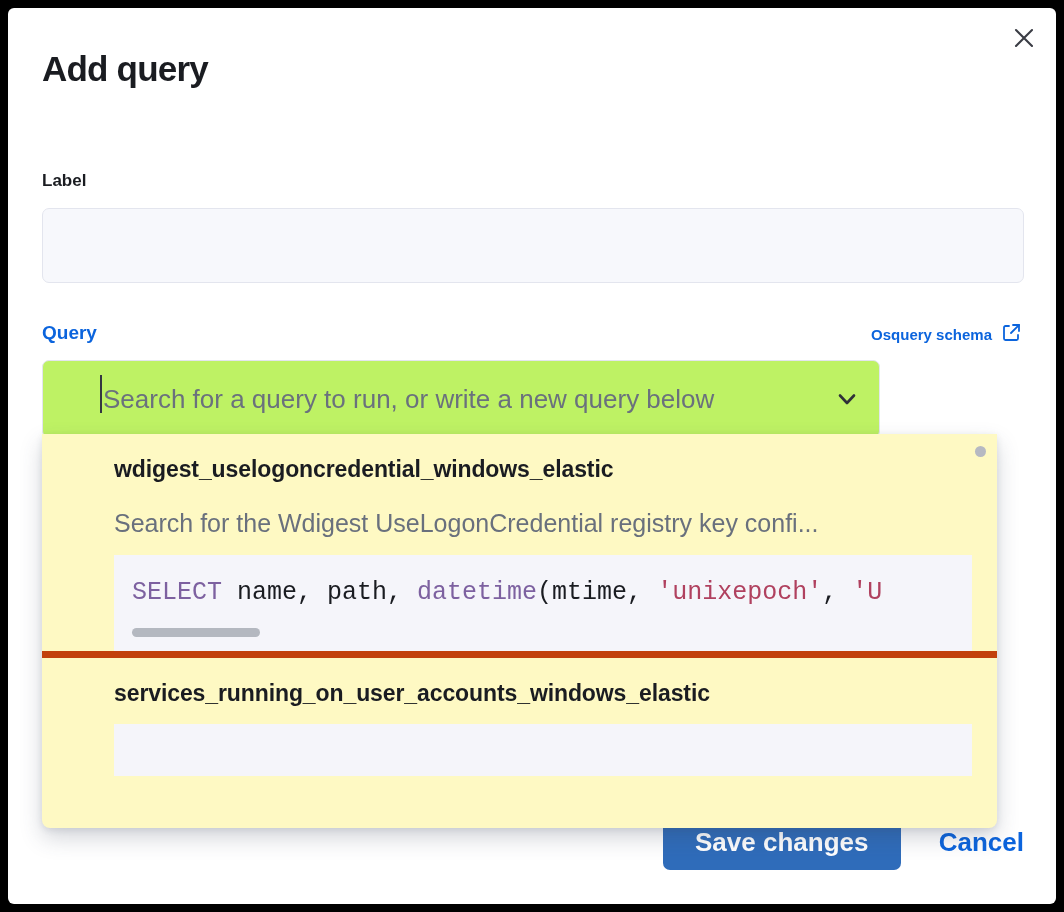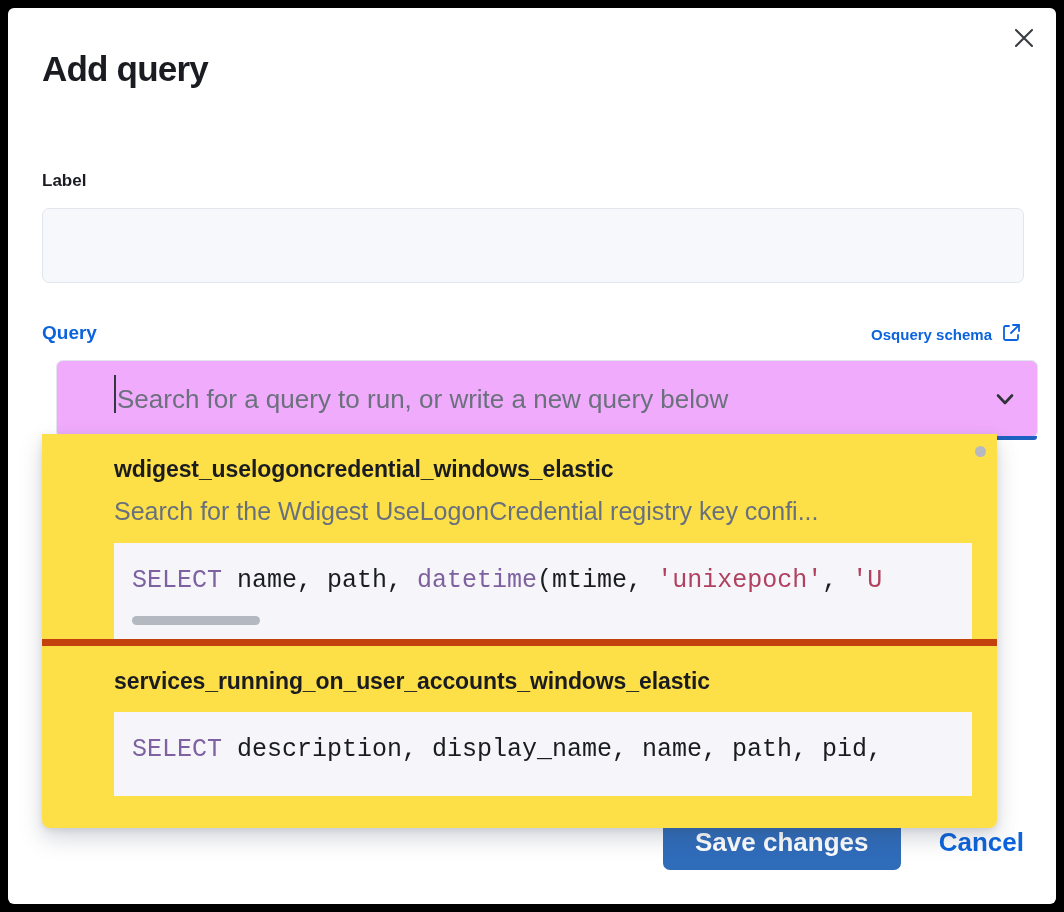--- a/index.html
+++ b/index.html
@@ -90,23 +90,23 @@
     font-size: 15px;
     font-weight: 700;
     color: #0b64dd;
     text-decoration: none;
     cursor: pointer;
   }
 
   
   #query-combobox {
     position: absolute;
-    left: 48px; top: 352px;
-    width: 982px; height: 78px;
-    background: #f0abfc;
+    left: 34px; top: 352px;
+    width: 838px; height: 78px;
+    background: #bef264;
     border: 1px solid #e3e5ee;
     border-radius: 7px;
   }
   #query-combobox::after {
     content: "";
     position: absolute;
     left: 0; right: 0; bottom: -3px;
     height: 4px;
     background: #1f61c0;
     border-radius: 0 0 3px 3px;
@@ -167,21 +167,21 @@
     min-width: 238px;
     cursor: pointer;
   }
 
   
   #query-dropdown {
     position: absolute;
     left: 34px; top: 426px;
     width: 955px;
     height: 394px;
-    background: #fde047;
+    background: #fef9c3;
     border-radius: 0 0 8px 8px;
     box-shadow: 0 10px 22px rgba(60,70,90,0.22), 0 2px 6px rgba(60,70,90,0.12);
     overflow: hidden;
   }
   #dropdown-scrollbar-thumb {
     position: absolute;
     right: 11px; top: 12px;
     width: 11px; height: 11px;
     border-radius: 6px;
     background: #b6b9c2;
@@ -201,21 +201,21 @@
     font-size: 23px;
     font-weight: 700;
     color: #1a1c21;
     padding-left: 72px;
     letter-spacing: -0.1px;
   }
   .option-desc {
     font-size: 25px;
     color: #69707d;
     padding-left: 72px;
-    margin-top: 14px;
+    margin-top: 26px;
     white-space: nowrap;
     overflow: hidden;
   }
   .option-code {
     position: relative;
     margin: 17px 0 0 72px;
     width: 858px;
     background: #f5f5fa;
     padding: 22px 0 14px 18px;
     overflow: hidden;
@@ -295,21 +295,20 @@
             <div class="option-title">wdigest_uselogoncredential_windows_elastic</div>
             <div class="option-desc">Search for the Wdigest UseLogonCredential registry key confi...</div>
             <div class="option-code">
               <div class="option-code-text"><span class="kw">SELECT</span><span> name, path, </span><span class="fn">datetime</span><span>(mtime, </span><span class="str">'unixepoch'</span><span>, </span><span class="str">'U</span></div>
               <div class="code-scroll-thumb"></div>
             </div>
           </div>
           <div class="dropdown-option">
             <div class="option-title">services_running_on_user_accounts_windows_elastic</div>
             <div class="option-code">
-              <div class="option-code-text"><span class="kw">SELECT</span><span> description, display_name, name, path, pid,</span></div>
               <div class="code-spacer"></div>
             </div>
           </div>
         </div>
     </div>
 
   </div>
 </div>
 
 </body></html>

